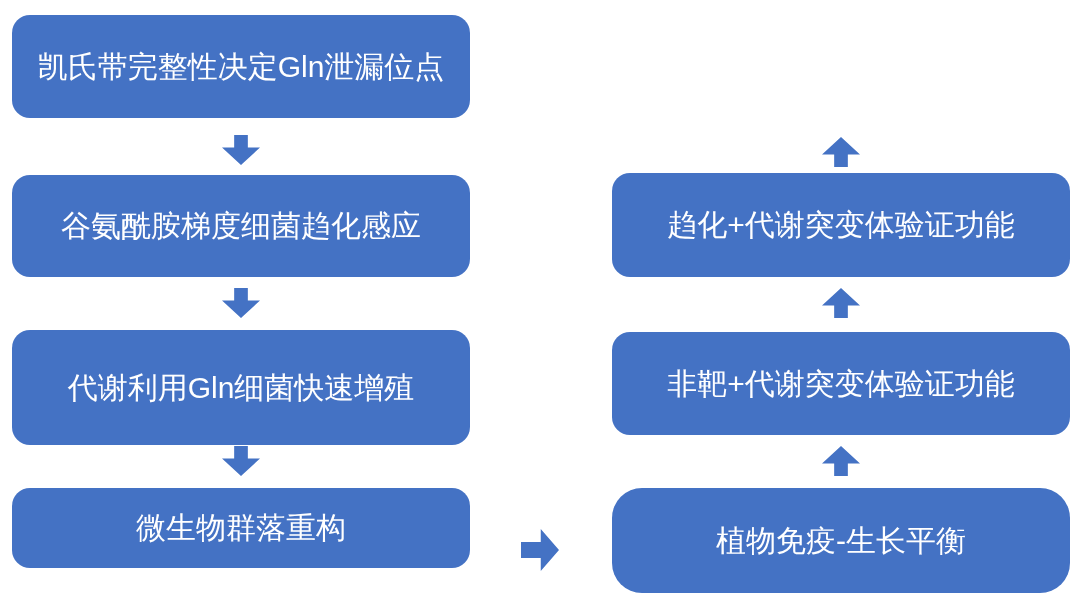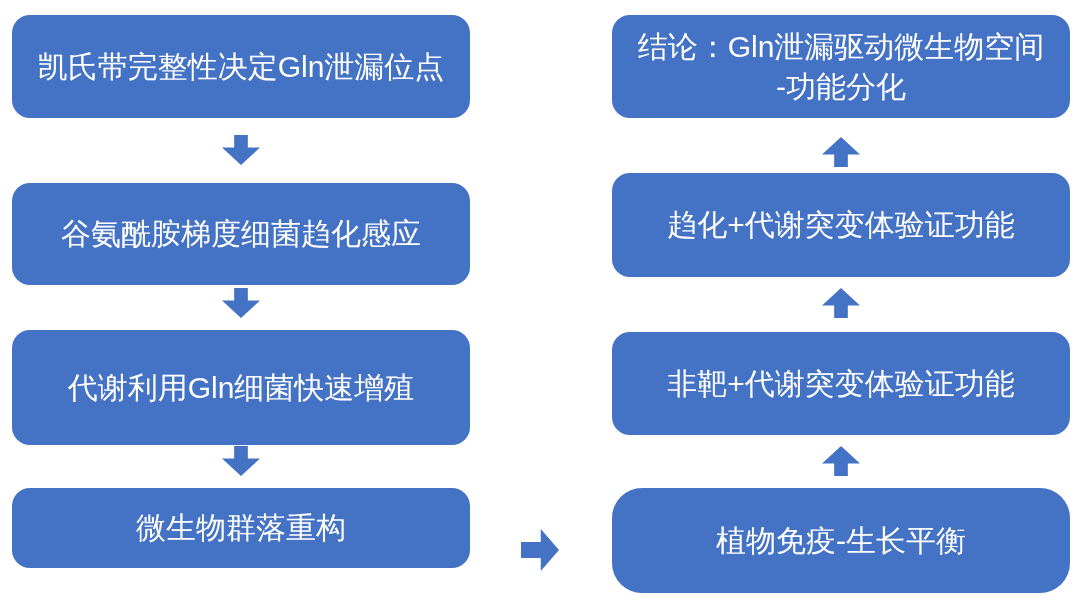--- a/index.html
+++ b/index.html
@@ -54,40 +54,36 @@
 </head>
 <body>
 
 <div class="canvas">
 
   <div class="col col-left">
     <div class="node" style="top:15px;height:103px;">
       <span>凯氏带完整性决定Gln泄漏位点</span>
     </div>
     <div class="arrow arrow-down" style="top:135px;"></div>
-    <div class="node" style="top:175px;height:102px;margin-top:8px;">
+    <div class="node" style="top:175px;height:102px;">
       <span>谷氨酰胺梯度细菌趋化感应</span>
     </div>
     <div class="arrow arrow-down" style="top:288px;"></div>
     <div class="node" style="top:330px;height:115px;">
       <span>代谢利用Gln细菌快速增殖</span>
     </div>
     <div class="arrow arrow-down" style="top:446px;"></div>
     <div class="node" style="top:488px;height:80px;">
       <span>微生物群落重构</span>
     </div>
   </div>
 
   <div class="arrow arrow-right" style="left:521px;top:529px;"></div>
 
   <div class="col col-right">
-    <div class="node" style="top:15px;height:103px;">
-      <span>结论：Gln泄漏驱动微生物空间
--功能分化</span>
-    </div>
     <div class="arrow arrow-up" style="top:137px;"></div>
     <div class="node" style="top:173px;height:104px;">
       <span>趋化+代谢突变体验证功能</span>
     </div>
     <div class="arrow arrow-up" style="top:288px;"></div>
     <div class="node" style="top:332px;height:103px;">
       <span>非靶+代谢突变体验证功能</span>
     </div>
     <div class="arrow arrow-up" style="top:446px;"></div>
     <div class="node" style="top:488px;height:105px;border-radius:30px;">

